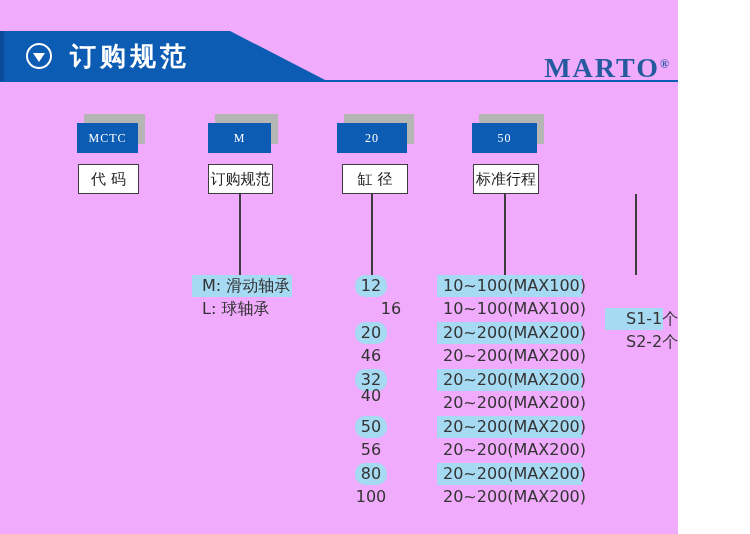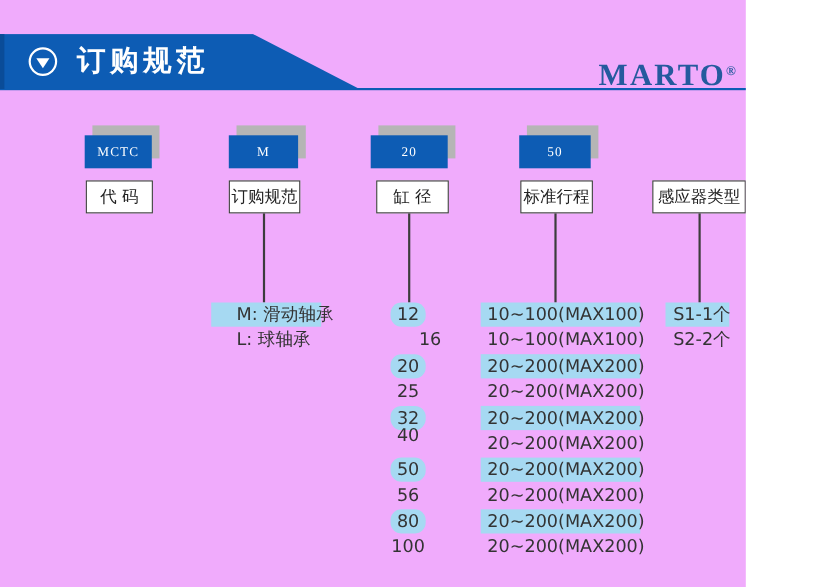--- a/index.html
+++ b/index.html
@@ -39,24 +39,24 @@
   .label-box {
     position:absolute; top:164px; height:30px; background:#fff; border:1px solid #3c3c3c;
     color:#222; font-size:15px; text-align:center; line-height:28px; white-space:nowrap;
   }
   .vline { position:absolute; top:194px; height:81px; width:2px; background:#3c3c3c; }
   
   .list { position:absolute; top:275px; }
   .row { position:absolute; left:0; height:22px; line-height:22px; font-size:16px;
     color:#333; white-space:nowrap; }
   .row.hl { background:#a6d9f2; }
-  .row-bearing { width:100px; padding-left:23px; }
+  .row-bearing { width:100px; padding-left:10px; }
   .row-bore   { width:32px;  text-align:center;border-radius:10px; }
   .row-stroke { width:145px; padding-left:6px; }
-  .row-sensor { width:58px;  padding-left:7px; }
+  .row-sensor { width:58px;  padding-left:21px;margin-top:33px; }
 </style>
 </head>
 <body>
 
 <div class="page">
 
   <div class="top-rule"></div>
   <div class="banner">
     <span class="banner-icon">
         <span class="tri"></span>
@@ -67,38 +67,37 @@
 
   <div class="code-box" style="left:77px;width:61px">MCTC</div>
   <div class="code-box" style="left:208px;width:63px">M</div>
   <div class="code-box" style="left:337px;width:70px">20</div>
   <div class="code-box" style="left:472px;width:65px">50</div>
 
   <div class="label-box" style="left:78px;width:61px">代 码</div>
   <div class="label-box" style="left:208px;width:65px">订购规范</div>
   <div class="label-box" style="left:473px;width:66px">标准行程</div>
   <div class="label-box" style="left:342px;width:66px">缸 径</div>
-  <div class="label-box" style="left:593px;width:85px">感应器类型</div>
 
   <div class="vline" style="left:239px"></div>
   <div class="vline" style="left:371px"></div>
   <div class="vline" style="left:504px"></div>
   <div class="vline" style="left:635px"></div>
 
   <div class="list" style="left:192px">
 
   <div class="row row-bearing hl" style="top: 0px;">M: 滑动轴承</div>
       <div class="row row-bearing" style="top: 23.45px;">L: 球轴承</div>
     </div>
   <div class="list" style="left:355px">
 
   <div class="row row-bore hl" style="top: 0px;">12</div>
       <div class="row row-bore" style="top: 23.45px; margin-left: 20px;">16</div>
       <div class="row row-bore hl" style="top: 46.9px;">20</div>
-      <div class="row row-bore" style="top: 70.35px;">25</div>
+      <div class="row row-bore" style="top: 70.35px;">46</div>
       <div class="row row-bore hl" style="top: 93.8px;">32</div>
       <div class="row row-bore" style="top: 110px;">40</div>
       <div class="row row-bore hl" style="top: 140.7px;">50</div>
       <div class="row row-bore" style="top: 164.15px;">56</div>
       <div class="row row-bore hl" style="top: 187.6px;">80</div>
       <div class="row row-bore" style="top: 211.05px;">100</div>
     </div>
   <div class="list" style="left:437px">
 
   <div class="row row-stroke hl" style="top: 0px;">10~100(MAX100)</div>

